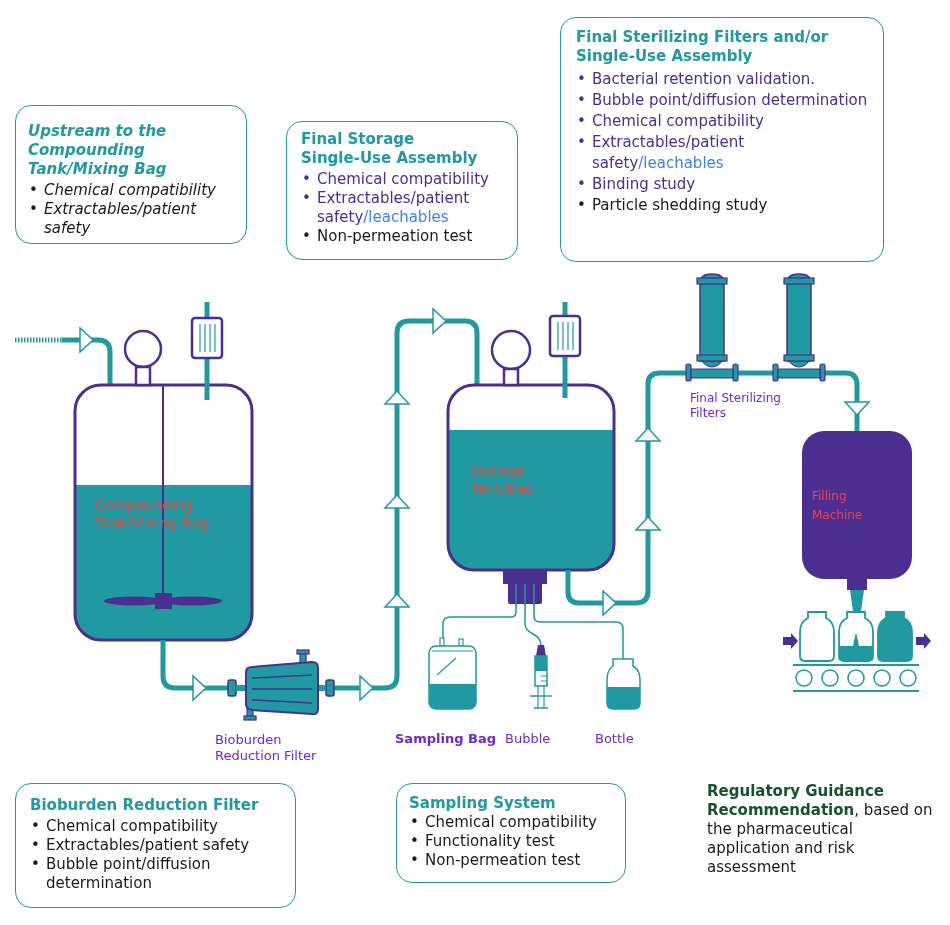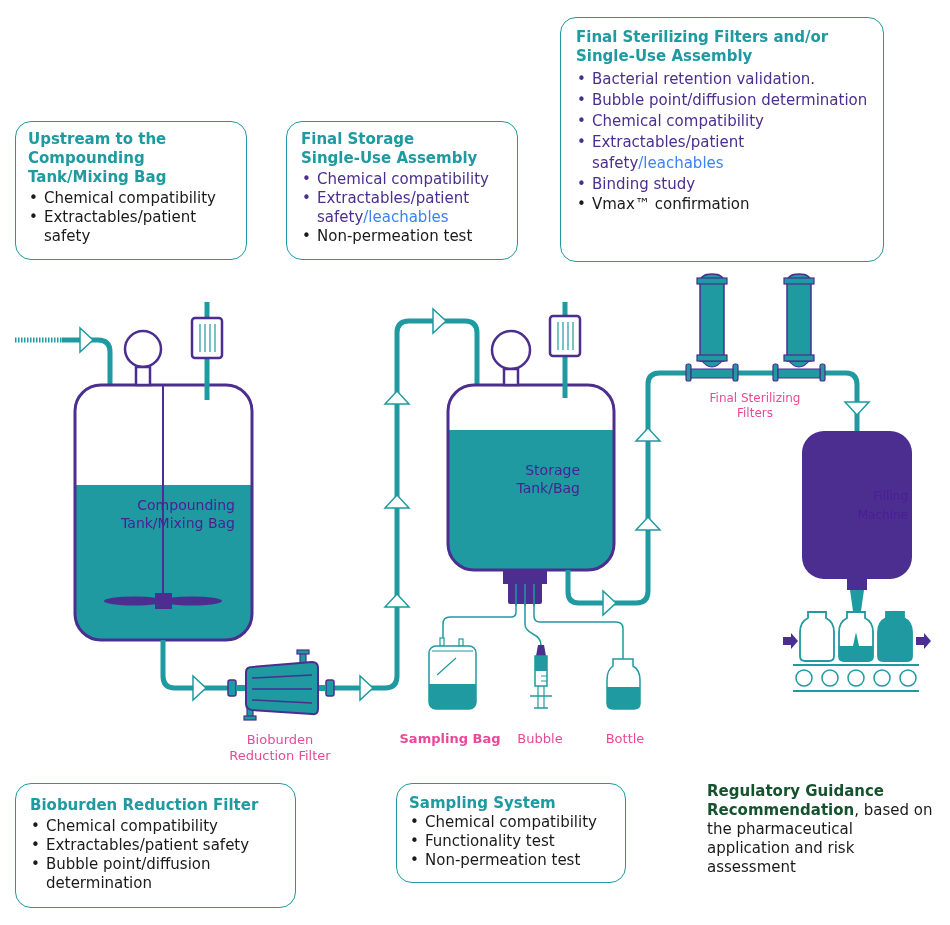--- a/index.html
+++ b/index.html
@@ -9,22 +9,22 @@
   .card .title { color: #1e9aa0; font-weight: bold; font-size: 15px; line-height: 19px; white-space: pre-line; }
   .card ul { list-style: none; margin: 2px 0 0 0; padding: 0; }
   .card li { position: relative; padding-left: 16px; font-size: 15px; line-height: 19px; font-weight: 500; }
   .card li::before { content: "\2022"; position: absolute; left: 1px; top: 0; }
   .card li.purple { color: #4b2e8f; }
   .card li .dark { color: #3b82f6; }
   .card li .pur { color: #4b2e8f; }
   .card li.sub { padding-left: 16px; }
   .card li.sub::before { content: ""; }
   svg#diagram { position: absolute; left: 0; top: 0; }
-  .lbl { position: absolute; text-align: center; font-size: 13px; line-height: 16px; color: #ec4899; white-space: pre-line; }
-  .tanklbl { position: absolute; text-align: right; color: #4c1d95; font-size: 14px; line-height: 18px; white-space: pre-line; }
+  .lbl { position: absolute; text-align: left; font-size: 13px; line-height: 16px; color: #6d28d9; white-space: pre-line; }
+  .tanklbl { position: absolute; text-align: left; color: #ef4444; font-size: 14px; line-height: 18px; white-space: pre-line; }
   .reg { position: absolute; left: 707px; top: 782px; width: 230px; font-size: 15px; line-height: 19px; font-weight: 500; }
   .reg .strong { color: #14532d; font-weight: bold; }
 </style>
 </head>
 <body>
 
 <svg id="diagram" width="950" height="925" viewBox="0 0 950 925">
   <defs>
     <clipPath id="tank1clip">
         <rect x="75" y="385" width="177" height="255" rx="26"></rect>
@@ -204,21 +204,21 @@
 <div class="tanklbl" style="left:812px; top:487px; width:96px; font-size:12px; line-height:19px;">Filling
 Machine</div>
 <div class="lbl" style="left:215px; top:732px; width:130px;">Bioburden
 Reduction Filter</div>
 <div class="lbl" style="left:690px; top:391px; width:130px; font-size:12px; line-height:15px;">Final Sterilizing
 Filters</div>
 <div class="lbl" style="left:395px; top:731px; width:110px;font-weight:bold;">Sampling Bag</div>
 <div class="lbl" style="left:505px; top:731px; width:70px;">Bubble</div>
 <div class="lbl" style="left:595px; top:731px; width:60px;">Bottle</div>
 
-<div class="card" style="left:15px; top:121px; width:232px; height:139px; padding:8px 12px;">
+<div class="card" style="left:15px; top:105px; width:232px; height:139px; padding:16px 12px;font-style:italic;">
   <div class="title">Upstream to the
 Compounding
 Tank/Mixing Bag</div>
   <ul>
     <li>Chemical compatibility</li>
     <li>Extractables/patient safety</li>
   </ul>
 </div>
 
 <div class="card" style="left:286px; top:121px; width:232px; height:139px; padding:8px 14px;">
@@ -233,21 +233,21 @@
 
 <div class="card" style="left:560px; top:17px; width:324px; height:245px; padding:10px 15px;">
   <div class="title">Final Sterilizing Filters and/or
 Single-Use Assembly</div>
   <ul style="margin-top:3px;">
     <li class="purple" style="line-height:21px;">Bacterial retention validation.</li>
     <li class="purple" style="line-height:21px;">Bubble point/diffusion determination</li>
     <li class="purple" style="line-height:21px;">Chemical compatibility</li>
     <li class="purple" style="line-height:21px;"><span class="pur">Extractables/patient safety</span><span class="dark">/leachables</span></li>
     <li class="purple" style="line-height:21px;">Binding study</li>
-    <li style="line-height:19px;">Vmax™ confirmation</li>
+    <li style="line-height:21px;">Particle shedding study</li>
   </ul>
 </div>
 
 <div class="card" style="left:15px; top:783px; width:281px; height:125px; padding:12px 14px;">
   <div class="title">Bioburden Reduction Filter</div>
   <ul>
     <li>Chemical compatibility</li>
     <li>Extractables/patient safety</li>
     <li>Bubble point/diffusion determination</li>
   </ul>

